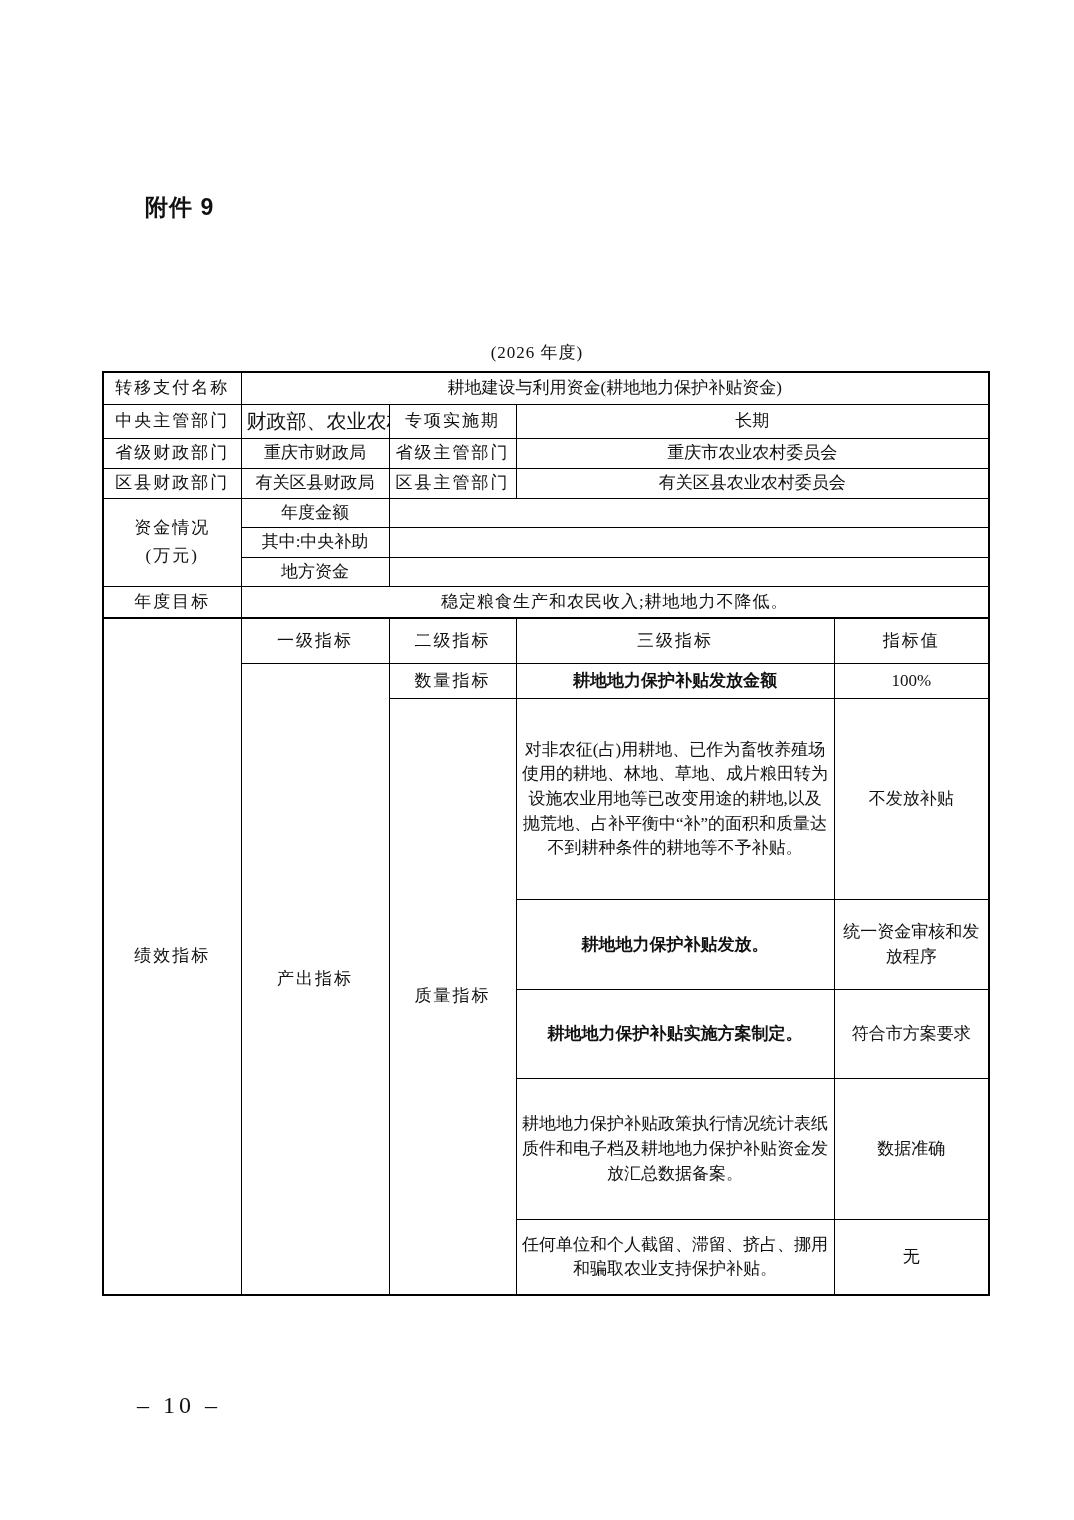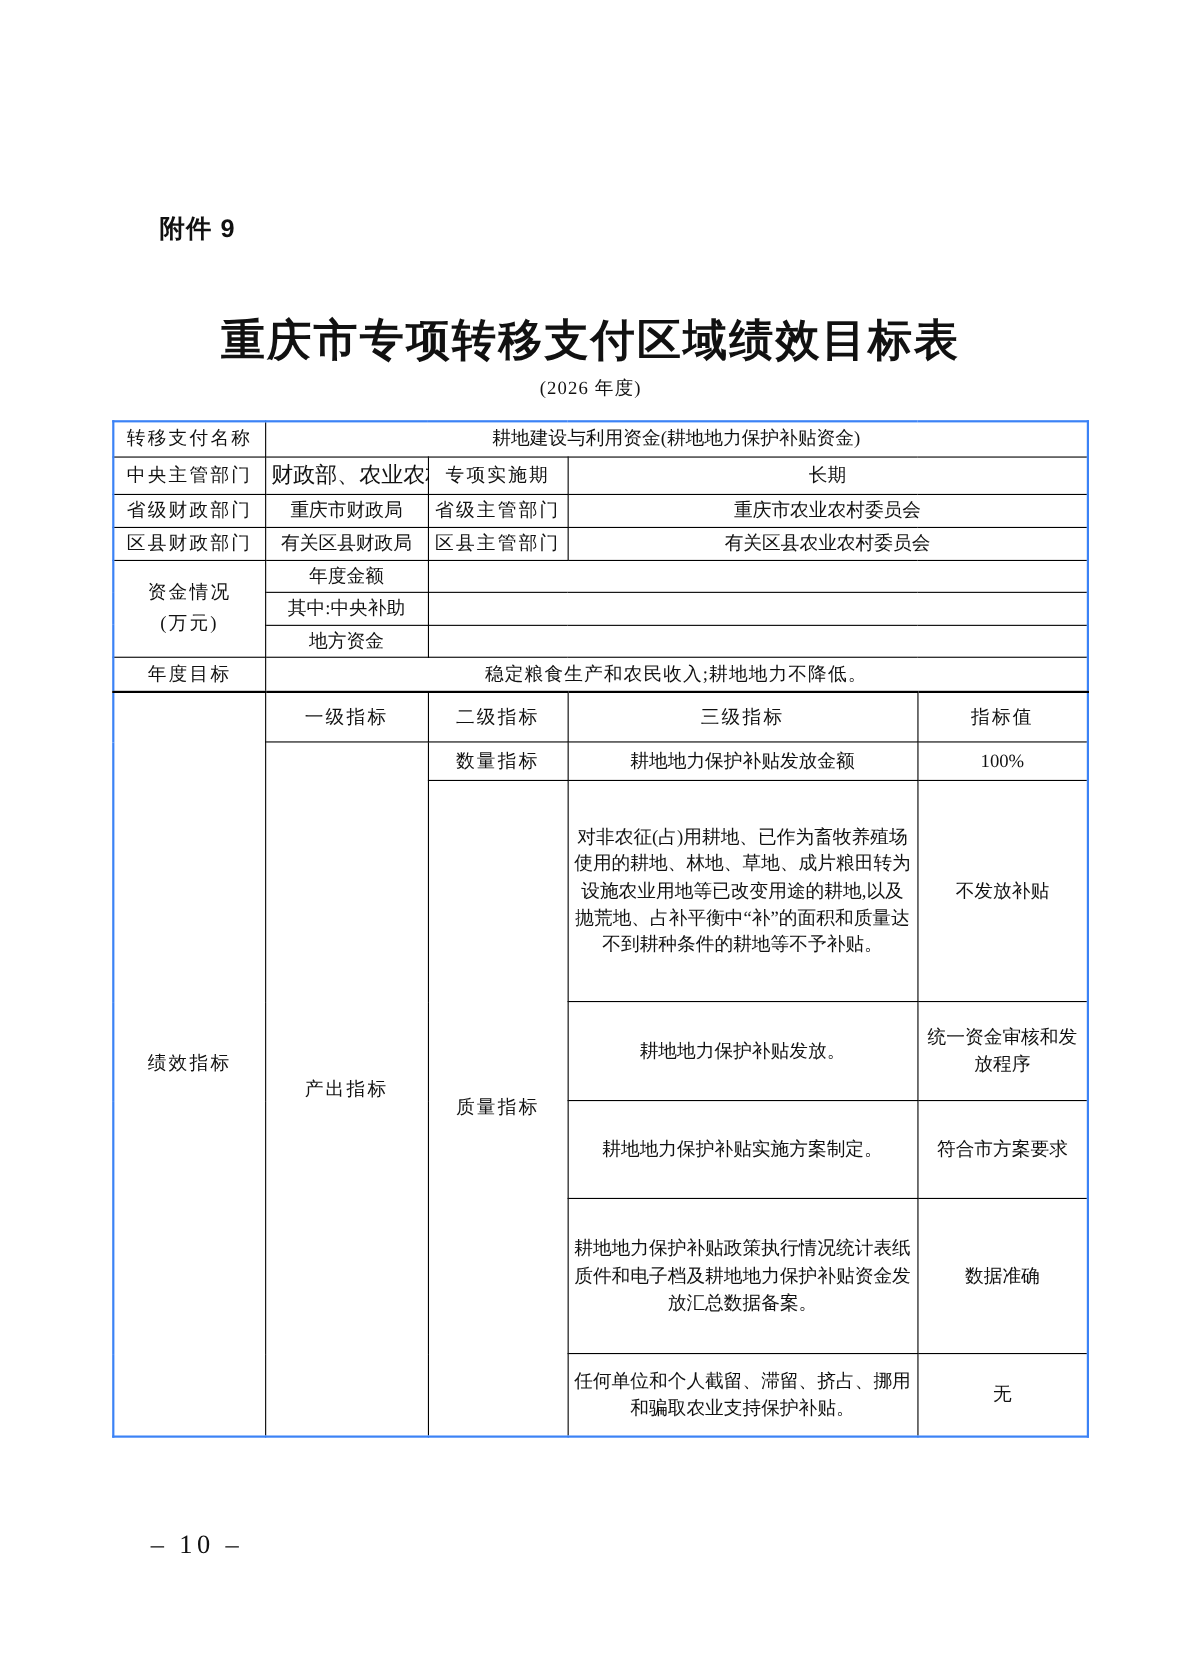--- a/index.html
+++ b/index.html
@@ -39,26 +39,26 @@
     position: absolute;
     top: 341px;
     left: 0;
     width: 100%;
     text-align: center;
     font-size: 17px;
     letter-spacing: 1px;
   }
   table.main {
     position: absolute;
-    top: 382px;
+    top: 371px;
     left: 102px;
     width: 886px;
     border-collapse: collapse;
     table-layout: fixed;
-    border: 2px solid #3b82f6;
+    border: 2px solid #000000;
     font-size: 17px;
   }
   table.main td {
     border: 1px solid #000;
     text-align: center;
     vertical-align: middle;
     padding: 2px 5px;
     line-height: 1.45;
     overflow: hidden;
   }
@@ -79,21 +79,21 @@
   tr.h201 { height: 201px; }
   tr.h90 { height: 90px; padding-left: 26px; }
   tr.h89 { height: 89px; padding-left: 24px; }
   tr.h141 { height: 141px; }
   tr.h75 { height: 75px; }
 
   td.lbl { letter-spacing: 2px; }
   td.tight { font-size: 20px; white-space: nowrap; padding: 2px 1px; letter-spacing: 0; }
   td.left-cell { text-align: left; padding-left: 4px; letter-spacing: 0; }
   td.goal-value { text-align: left; padding-left: 58px; letter-spacing: 1px; }
-  td.ind-left { text-align: left; padding: 6px 8px; }
+  td.ind-left { text-align: left; padding: 6px 8px; font-weight: bold; }
   td.ind-long { text-align: left; padding: 8px 8px; line-height: 33px; }
   td.ind-mid  { text-align: left; padding: 8px 8px; line-height: 46px; }
   td.ind-two  { text-align: left; padding: 6px 8px; line-height: 36px; }
   td.val-wrap { line-height: 32px; padding: 2px 4px; font-family: Liberation Serif, serif; }
   tr.section-top td { border-top: 2px solid #000; }
   .funds-label div { line-height: 1.65; letter-spacing: 2px; }
 
   .page-number {
     position: absolute;
     top: 1392px;
@@ -102,21 +102,20 @@
     letter-spacing: 4px;
   }
 </style>
 </head>
 <body>
 
 <div class="page">
 
   <div class="attachment">附件 9</div>
 
-  <div class="doc-title">重庆市专项转移支付区域绩效目标表</div>
 
   <div class="doc-subtitle">(2026 年度)</div>
 
   <table class="main">
     <colgroup>
       <col class="c1">
         <col class="c2">
         <col class="c3">
         <col class="c4">
         <col class="c5">

